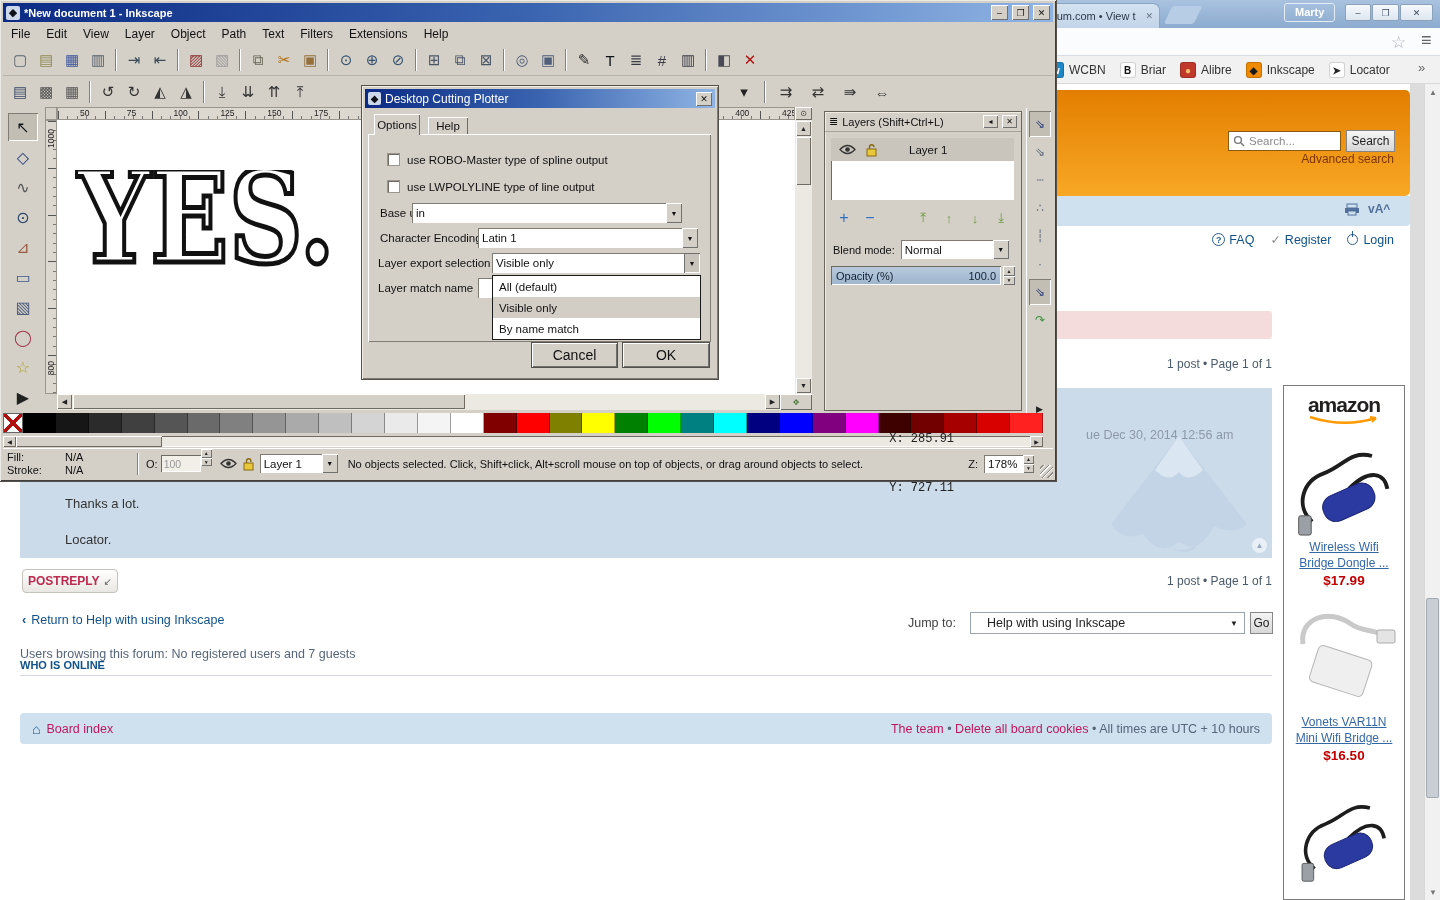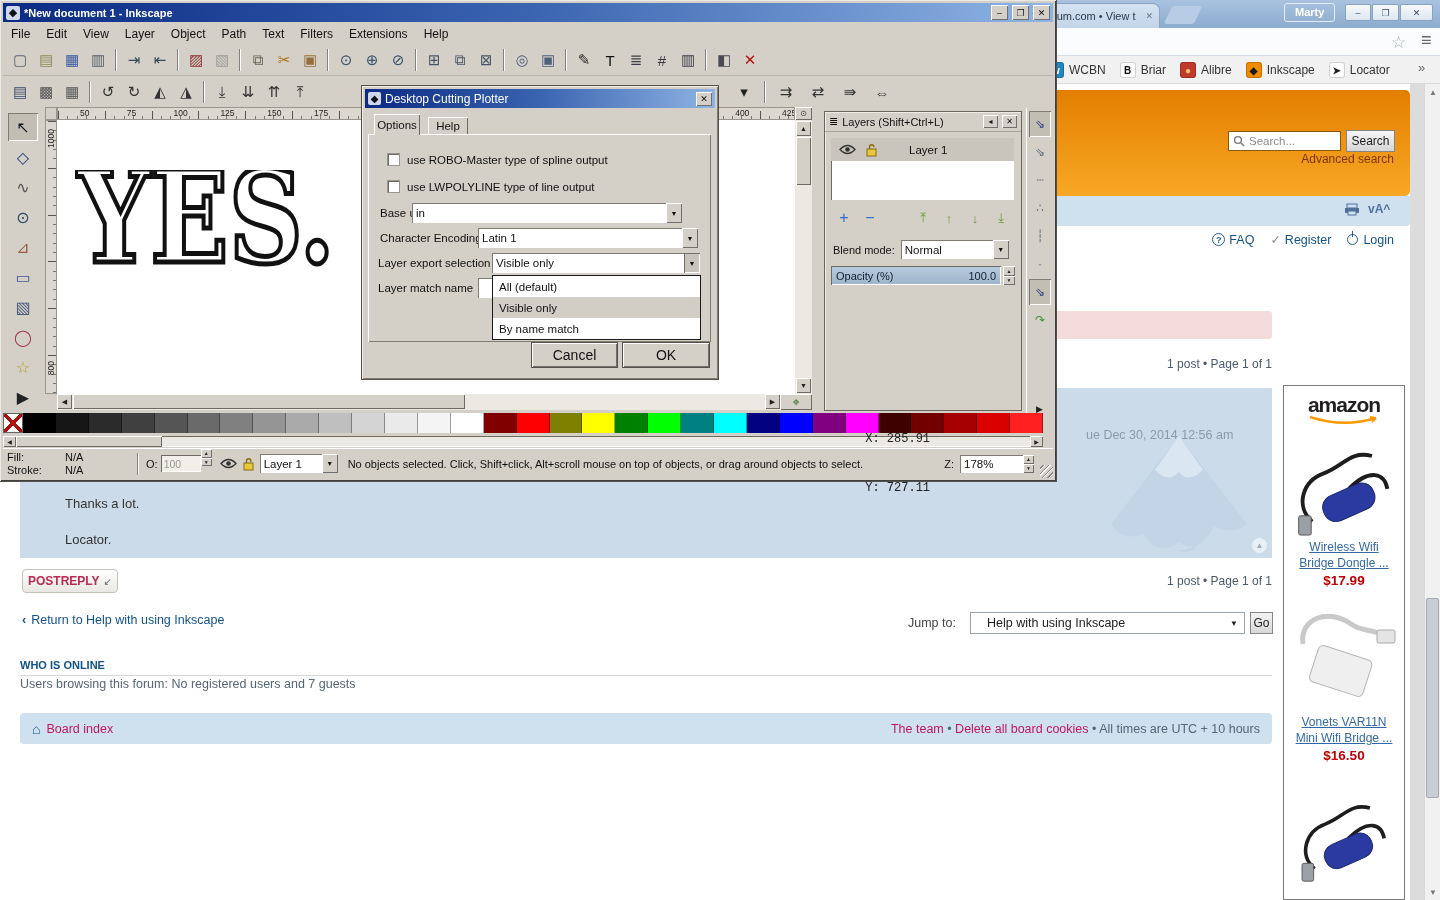--- a/index.html
+++ b/index.html
@@ -61,21 +61,21 @@
 #f-reply{left:22px;top:569px;width:96px;height:24px;border:1px solid #c5c1bb;border-radius:4px;background:linear-gradient(#ffffff,#e9e7e3);display:flex;align-items:center;justify-content:center;gap:4px;font-size:12px;font-weight:bold;color:#bc2a4d}
 #f-reply .arr{color:#666;font-weight:normal;font-size:10px}
 #f-postbottom{left:972px;top:574px;width:300px;text-align:right;font-size:12px;color:#4a5a6a}
 #f-return{left:22px;top:613px;font-size:12.5px;color:#105289;display:flex;gap:5px;align-items:center}
 #f-jump-label{left:908px;top:616px;font-size:12.5px;color:#444}
 #f-jump{left:970px;top:612px;width:275px;height:22px;background:#fff;border:1px solid #9aa4ae;display:flex;align-items:center;padding:0 6px 0 16px;font-size:12.5px;color:#222}
 #f-jump .caret{margin-left:auto;font-size:8px;color:#222}
 #f-go{left:1250px;top:612px;width:23px;height:22px;background:linear-gradient(#f4f4f4,#d8d8d8);border:1px solid #888;font-size:12px;color:#222;display:flex;align-items:center;justify-content:center}
 #f-who{left:20px;top:659px;font-size:11px;font-weight:bold;color:#105289}
 #f-hr{left:20px;top:675px;width:1252px;height:1px;background:#d5d9dd}
-#f-users{left:20px;top:677px;font-size:12.5px;color:#56657a}
+#f-users{left:20px;top:647px;font-size:12.5px;color:#56657a}
 #f-board{left:20px;top:713px;width:1252px;height:31px;background:#cfe0ef;border-radius:4px;display:flex;align-items:center;padding:0 12px;font-size:12.5px}
 #f-board .home{color:#105289;font-size:14px;margin-right:6px}
 #f-board .lnk{color:#be185d}
 #f-board .mut{color:#56657a}
 #f-board .right{margin-left:auto}
 #f-powered{left:20px;top:751px;width:1252px;text-align:center;font-size:12px;color:#56657a}
 #f-powered .lnk{color:#105289}
 
 #ad{left:1283px;top:385px;width:122px;height:515px;background:#fff;border:1px solid #7a7a7a;text-align:center;overflow:hidden}
 .ad-logo{margin-top:8px;font-size:21px;font-weight:bold;color:#221f1f;letter-spacing:-1px;line-height:1}
@@ -122,21 +122,21 @@
 .swatch{flex:1;height:20px;border-right:1px solid rgba(0,0,0,.35)}
 #ink-palscroll{position:absolute;left:3px;top:436px;width:1040px;height:11px;background:#ece9e2}
 #ink-palscroll .arr{position:absolute;top:0;width:13px;height:11px;font-size:6px;display:flex;align-items:center;justify-content:center;color:#222}
 #pal-thumb{position:absolute;left:13px;top:0;width:146px;height:11px}
 #ink-status{position:absolute;left:3px;top:448px;width:1050px;height:30px;display:flex;align-items:center;font-size:11px;color:#111;border-top:1px solid #fff}
 #fs-grid{width:130px;padding-left:4px;display:grid;grid-template-columns:58px auto;line-height:13px}
 #o-spin{width:40px;height:17px;background:#f2efe9;box-shadow:inset 1px 1px 0 #6f6b63,inset -1px -1px 0 #fff;color:#999;font-size:10.5px;display:flex;align-items:center;padding-left:3px}
 #layer-combo{width:78px;height:19px;margin-left:6px}
 #status-msg{flex:1;padding-left:10px;white-space:nowrap;overflow:hidden}
 #coords{width:76px;font-family:Liberation Mono, monospace;font-size:12px;line-height:1.35;color:#222;white-space:pre}
-#zoom-spin{width:74px;height:18px;margin-left:3px}
+#zoom-spin{width:50px;height:18px;margin-left:3px}
 #grip{width:13px;height:13px;margin-left:6px;align-self:flex-end;background:repeating-linear-gradient(135deg,transparent 0 2px,#8a867e 2px 3px,#fff 3px 4px)}
 
 #lay{position:absolute;left:825px;top:112px;width:196px;height:298px;background:#d4d0c8;box-shadow:0 0 0 1px #6a665e,inset 1px 1px 0 #f0ece4}
 #lay-title{height:20px;display:flex;align-items:center;padding:0 4px;font-size:11px;gap:4px;border-bottom:1px solid #a8a49c;color:#111}
 #lay-title .txt{flex:1;white-space:nowrap;overflow:hidden}
 #lay-list{position:absolute;left:6px;top:26px;width:183px;height:62px;background:#fff;box-shadow:inset 1px 1px 0 #6f6b63,inset -1px -1px 0 #fff}
 #lay-row{height:23px;background:#c9c5bd;display:flex;align-items:center;gap:10px;padding:0 8px;font-size:11.5px;color:#111}
 #lay-row .nm{margin-left:22px}
 #lay-btns{position:absolute;left:6px;top:96px;width:183px;display:flex;align-items:center}
 #lay-btns .ticon{width:24px;height:20px}

